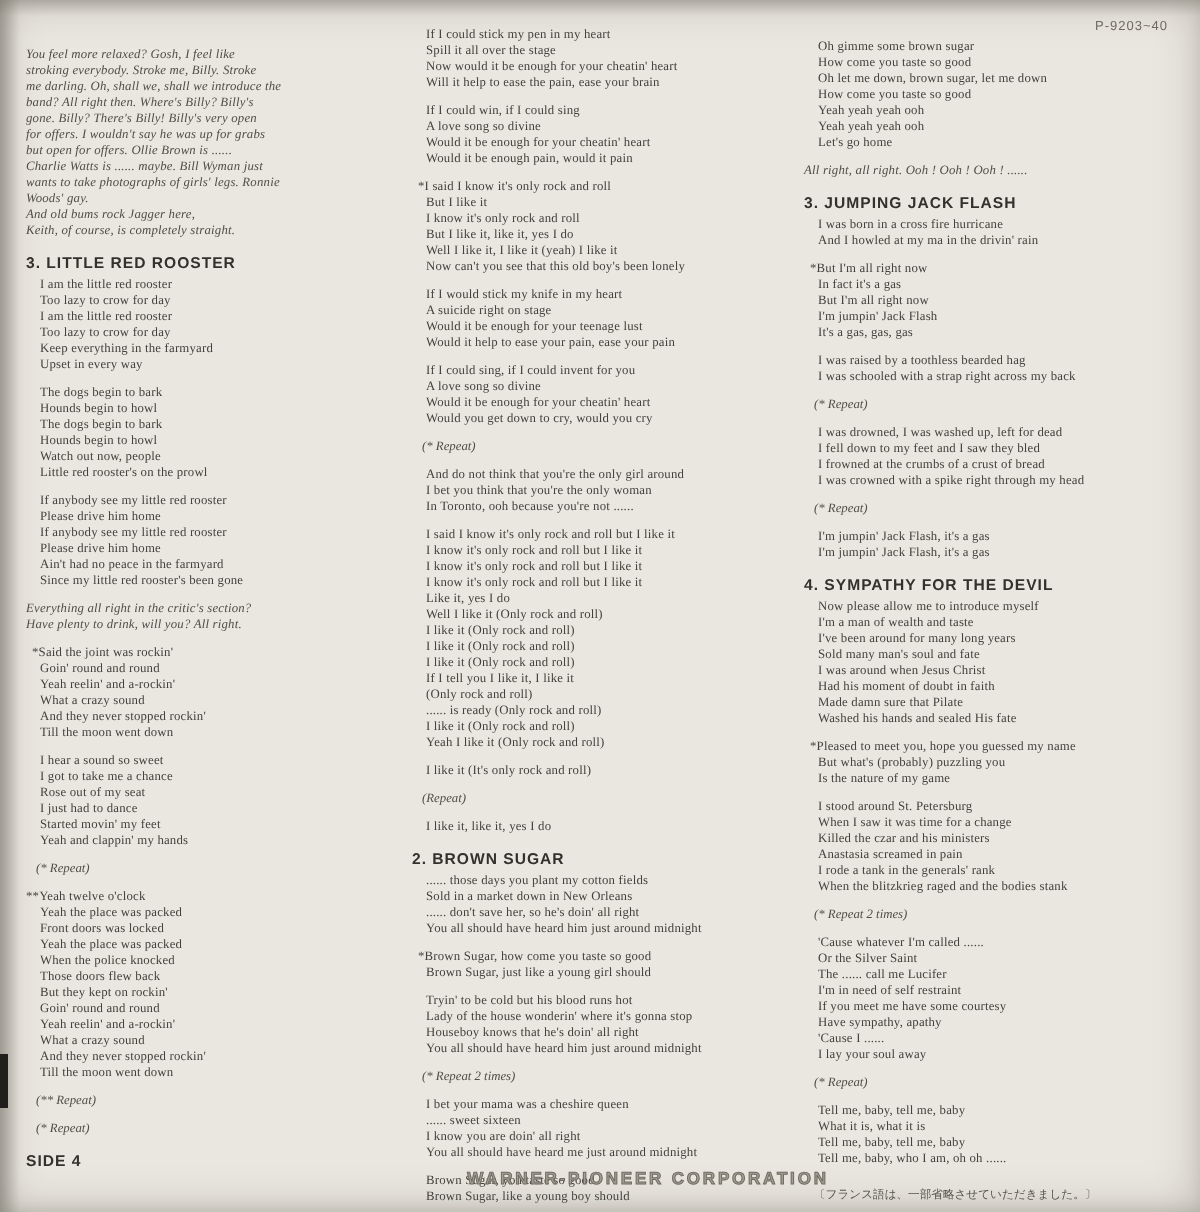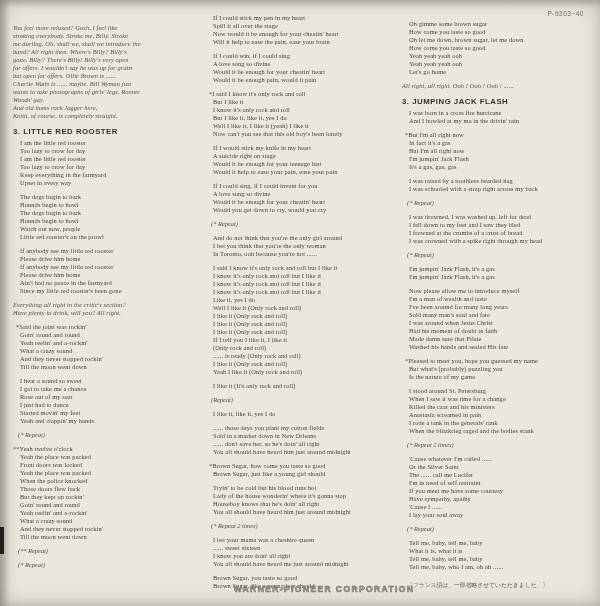--- a/index.html
+++ b/index.html
@@ -150,20 +150,21 @@
         <div class="line">But they kept on rockin'</div>
         <div class="line">Goin' round and round</div>
         <div class="line">Yeah reelin' and a-rockin'</div>
         <div class="line">What a crazy sound</div>
         <div class="line">And they never stopped rockin'</div>
         <div class="line">Till the moon went down</div>
       </div>
       <div class="note">(** Repeat)</div>
       <div class="note">(* Repeat)</div>
       <div class="heading-block">
+        <div class="heading">SIDE 4</div>
       </div>
     </div>
   <div class="col col-mid">
       <div class="stanza">
         <div class="line">If I could stick my pen in my heart</div>
         <div class="line">Spill it all over the stage</div>
         <div class="line">Now would it be enough for your cheatin' heart</div>
         <div class="line">Will it help to ease the pain, ease your brain</div>
       </div>
       <div class="stanza">
@@ -214,20 +215,23 @@
         <div class="line">I like it (Only rock and roll)</div>
         <div class="line">Yeah I like it (Only rock and roll)</div>
       </div>
       <div class="stanza">
         <div class="line">I like it (It's only rock and roll)</div>
       </div>
       <div class="note">(Repeat)</div>
       <div class="stanza">
         <div class="line">I like it, like it, yes I do</div>
       </div>
+      <div class="heading-block">
+        <div class="heading">2. BROWN SUGAR</div>
+      </div>
       <div class="stanza">
         <div class="line">...... those days you plant my cotton fields</div>
         <div class="line">Sold in a market down in New Orleans</div>
         <div class="line">...... don't save her, so he's doin' all right</div>
         <div class="line">You all should have heard him just around midnight</div>
       </div>
       <div class="stanza">
         <div class="line m1">*Brown Sugar, how come you taste so good</div>
         <div class="line">Brown Sugar, just like a young girl should</div>
       </div>
@@ -284,20 +288,23 @@
       <div class="stanza">
         <div class="line">I was drowned, I was washed up, left for dead</div>
         <div class="line">I fell down to my feet and I saw they bled</div>
         <div class="line">I frowned at the crumbs of a crust of bread</div>
         <div class="line">I was crowned with a spike right through my head</div>
       </div>
       <div class="note">(* Repeat)</div>
       <div class="stanza">
         <div class="line">I'm jumpin' Jack Flash, it's a gas</div>
         <div class="line">I'm jumpin' Jack Flash, it's a gas</div>
+      </div>
+      <div class="heading-block">
+        <div class="heading">4. SYMPATHY FOR THE DEVIL</div>
       </div>
       <div class="stanza">
         <div class="line">Now please allow me to introduce myself</div>
         <div class="line">I'm a man of wealth and taste</div>
         <div class="line">I've been around for many long years</div>
         <div class="line">Sold many man's soul and fate</div>
         <div class="line">I was around when Jesus Christ</div>
         <div class="line">Had his moment of doubt in faith</div>
         <div class="line">Made damn sure that Pilate</div>
         <div class="line">Washed his hands and sealed His fate</div>

